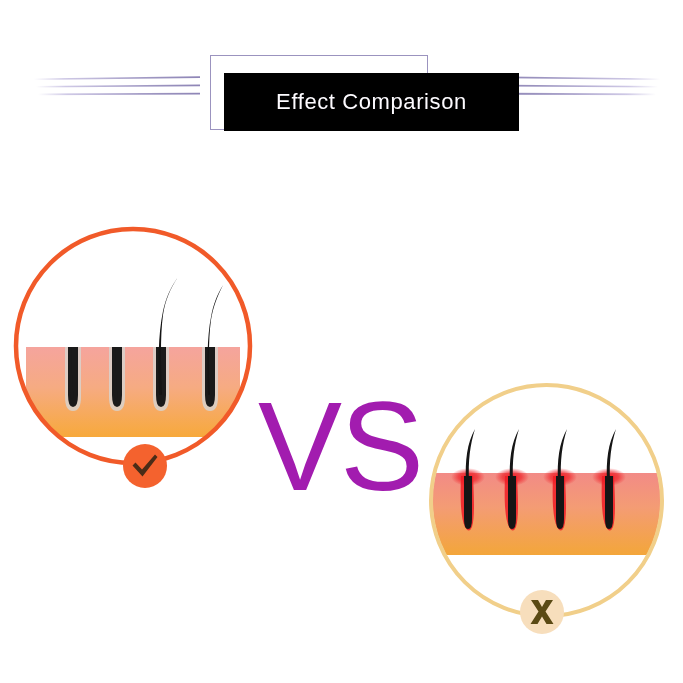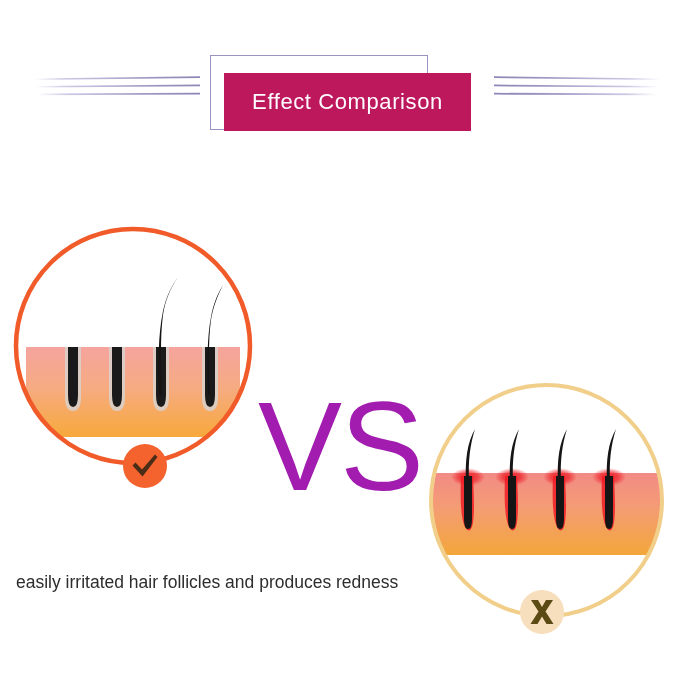--- a/index.html
+++ b/index.html
@@ -21,22 +21,22 @@
   .title-outline {
     position: absolute;
     left: 210px; top: 55px;
     width: 218px; height: 75px;
     border: 1px solid #9b93bf;
     background: transparent;
   }
   .title-box {
     position: absolute;
     left: 224px; top: 73px;
-    width: 247px; height: 58px;
-    background: #be185d;
+    width: 295px; height: 58px;
+    background: #000000;
     display: flex; align-items: center; justify-content: center;
   }
   .title-text {
     color: #fdfbff;
     font-size: 22px;
     font-weight: 400;
     letter-spacing: 0.6px;
     white-space: nowrap;
   }
 
@@ -243,16 +243,15 @@
     <svg width="46" height="46" viewBox="0 0 46 46">
       <circle cx="23" cy="23" r="22" fill="#f7debc"></circle>
       <path d="M12,11 L19,11 L23,18 L27,11 L34,11 L26.5,22.5 L34.5,35 L27.5,35 L23,27.5 L18.5,35 L11.5,35 L19.5,22.5 Z" fill="#5b4a14"></path>
     </svg>
   </div>
 
   <div class="copy-top">
   </div>
 
   <div class="copy-bottom">
-    <div>easily irritated hair follicles and produces redness</div>
   </div>
 
 </div>
 
 </body></html>

